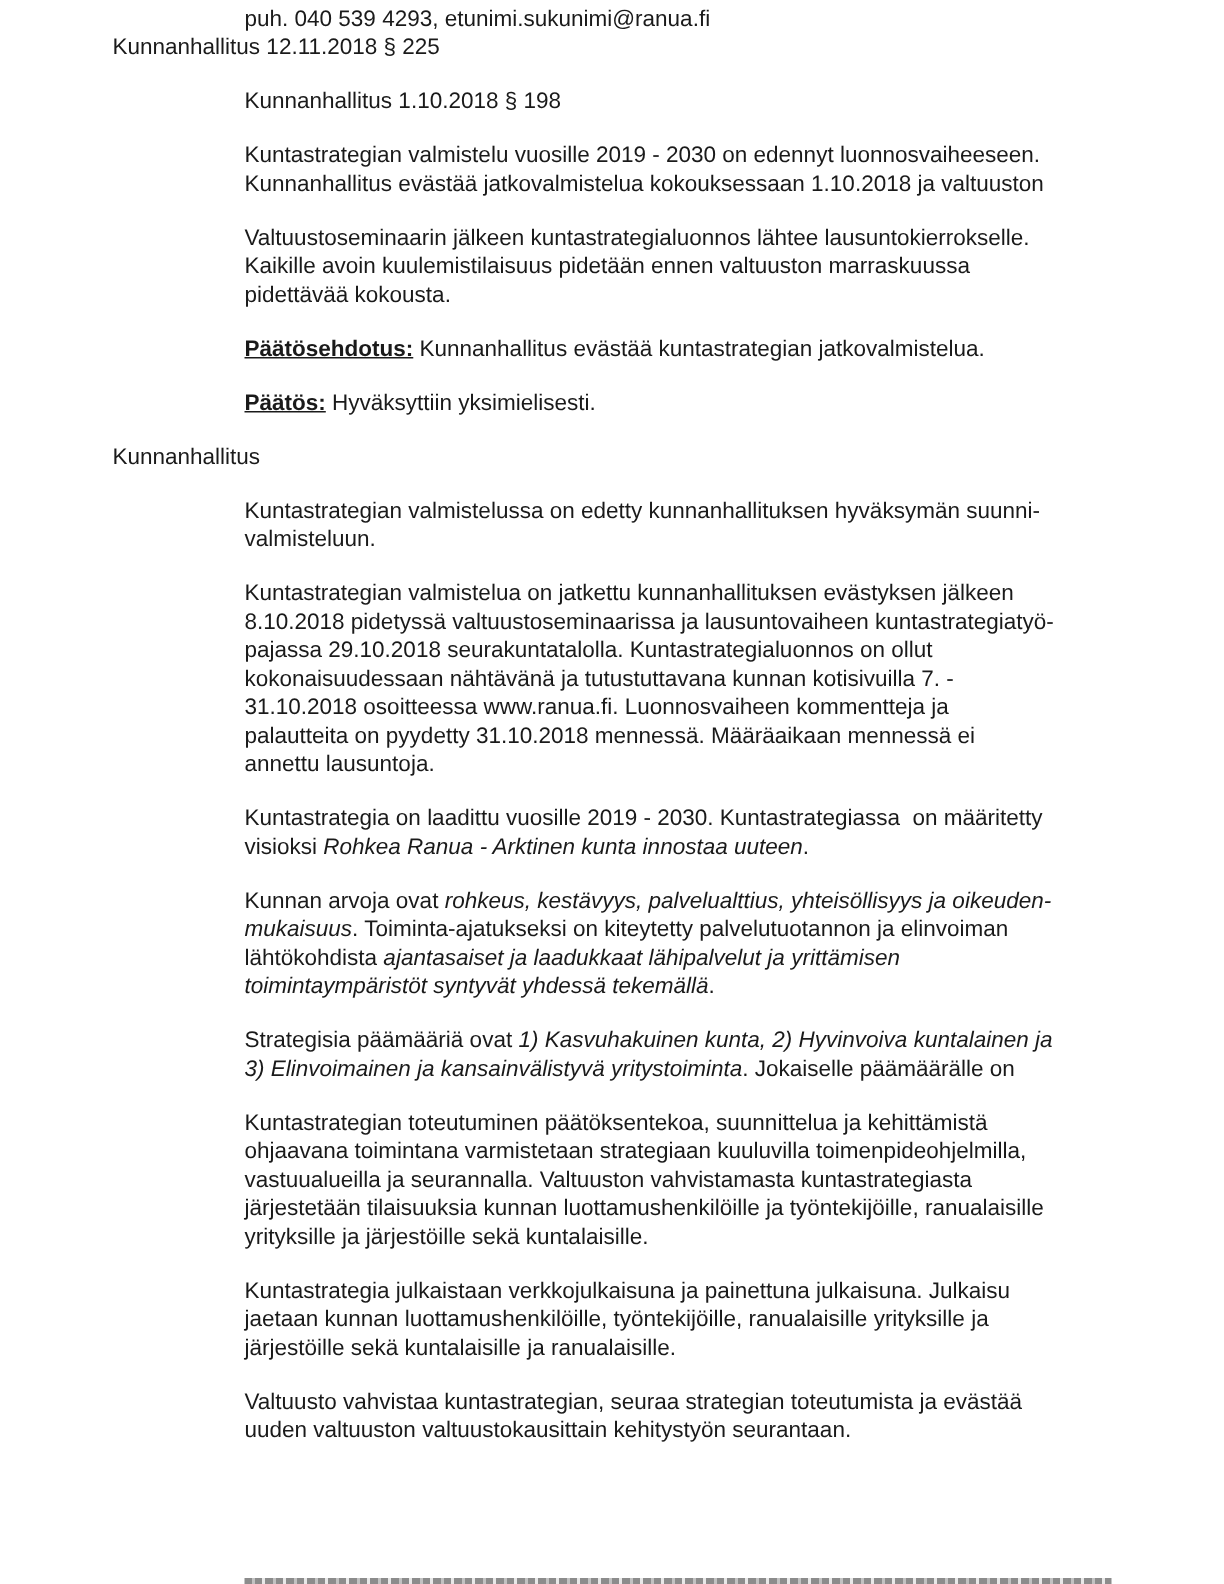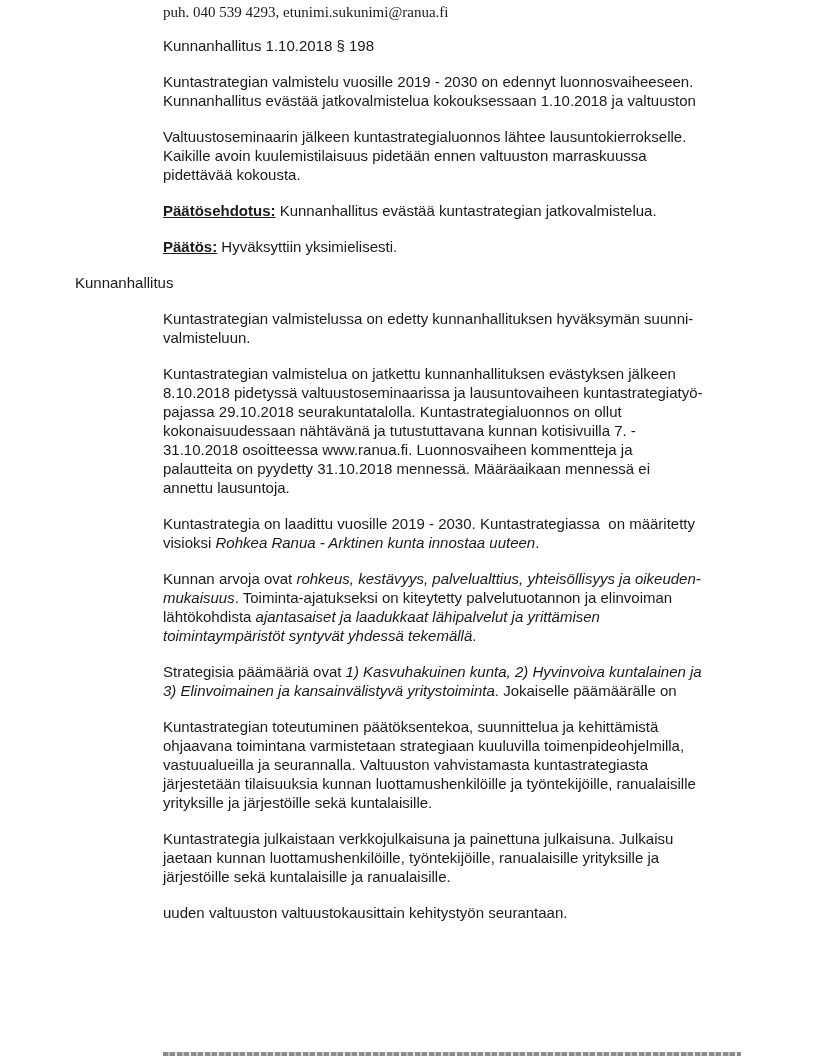--- a/index.html
+++ b/index.html
@@ -14,21 +14,21 @@
     width: 816px; height: 1056px;
     overflow: hidden;
     background: #ffffff;
     color: #1a1a1a;
     font-size: 15px;
     line-height: 19px;
     padding-top: 3px;
   }
   .block { margin: 0 0 17px 163px; }
   .block.indent-margin { margin-left: 75px; }
-  .block.tight { margin-bottom: 14px; font-family: Liberation Serif, serif; }
+  .block.tight { margin-bottom: 0; }
   .line { white-space: pre; }
   .seg-i { font-style: italic; }
   .seg-bu { font-weight: bold; text-decoration: underline; }
   .cutoff-bar {
     position: absolute;
     left: 163px; bottom: 0;
     width: 578px; height: 4px;
     background: repeating-linear-gradient(90deg,
       #8c8c8c 0px, #8c8c8c 5px,
       #c2c2c2 5px, #c2c2c2 7px,
@@ -36,20 +36,23 @@
       #e8e8e8 12px, #e8e8e8 14px);
   }
 </style>
 </head>
 <body>
 
 <div class="page" style="background: rgb(255, 255, 255); color: rgb(26, 26, 26);">
   <div>
       <div class="block indent-body tight">
         <div class="line"><span>puh. 040 539 4293, etunimi.sukunimi@ranua.fi</span></div>
+      </div>
+      <div class="block indent-margin">
+        <div class="line"><span>Kunnanhallitus 12.11.2018 § 225</span></div>
       </div>
       <div class="block indent-body">
         <div class="line"><span>Kunnanhallitus 1.10.2018 § 198</span></div>
       </div>
       <div class="block indent-body">
         <div class="line"><span>Kuntastrategian valmistelu vuosille 2019 - 2030 on edennyt luonnosvaiheeseen.</span></div>
         <div class="line"><span>Kunnanhallitus evästää jatkovalmistelua kokouksessaan 1.10.2018 ja valtuuston</span></div>
       </div>
       <div class="block indent-body">
         <div class="line"><span>Valtuustoseminaarin jälkeen kuntastrategialuonnos lähtee lausuntokierrokselle.</span></div>
@@ -98,17 +101,18 @@
         <div class="line"><span>vastuualueilla ja seurannalla. Valtuuston vahvistamasta kuntastrategiasta</span></div>
         <div class="line"><span>järjestetään tilaisuuksia kunnan luottamushenkilöille ja työntekijöille, ranualaisille</span></div>
         <div class="line"><span>yrityksille ja järjestöille sekä kuntalaisille.</span></div>
       </div>
       <div class="block indent-body">
         <div class="line"><span>Kuntastrategia julkaistaan verkkojulkaisuna ja painettuna julkaisuna. Julkaisu</span></div>
         <div class="line"><span>jaetaan kunnan luottamushenkilöille, työntekijöille, ranualaisille yrityksille ja</span></div>
         <div class="line"><span>järjestöille sekä kuntalaisille ja ranualaisille.</span></div>
       </div>
       <div class="block indent-body">
+        <div class="line"><span>Valtuusto vahvistaa kuntastrategian, seuraa strategian toteutumista ja evästää</span></div>
         <div class="line"><span>uuden valtuuston valtuustokausittain kehitystyön seurantaan.</span></div>
       </div>
     </div>
   <div class="cutoff-bar"></div>
 </div>
 
 </body></html>

